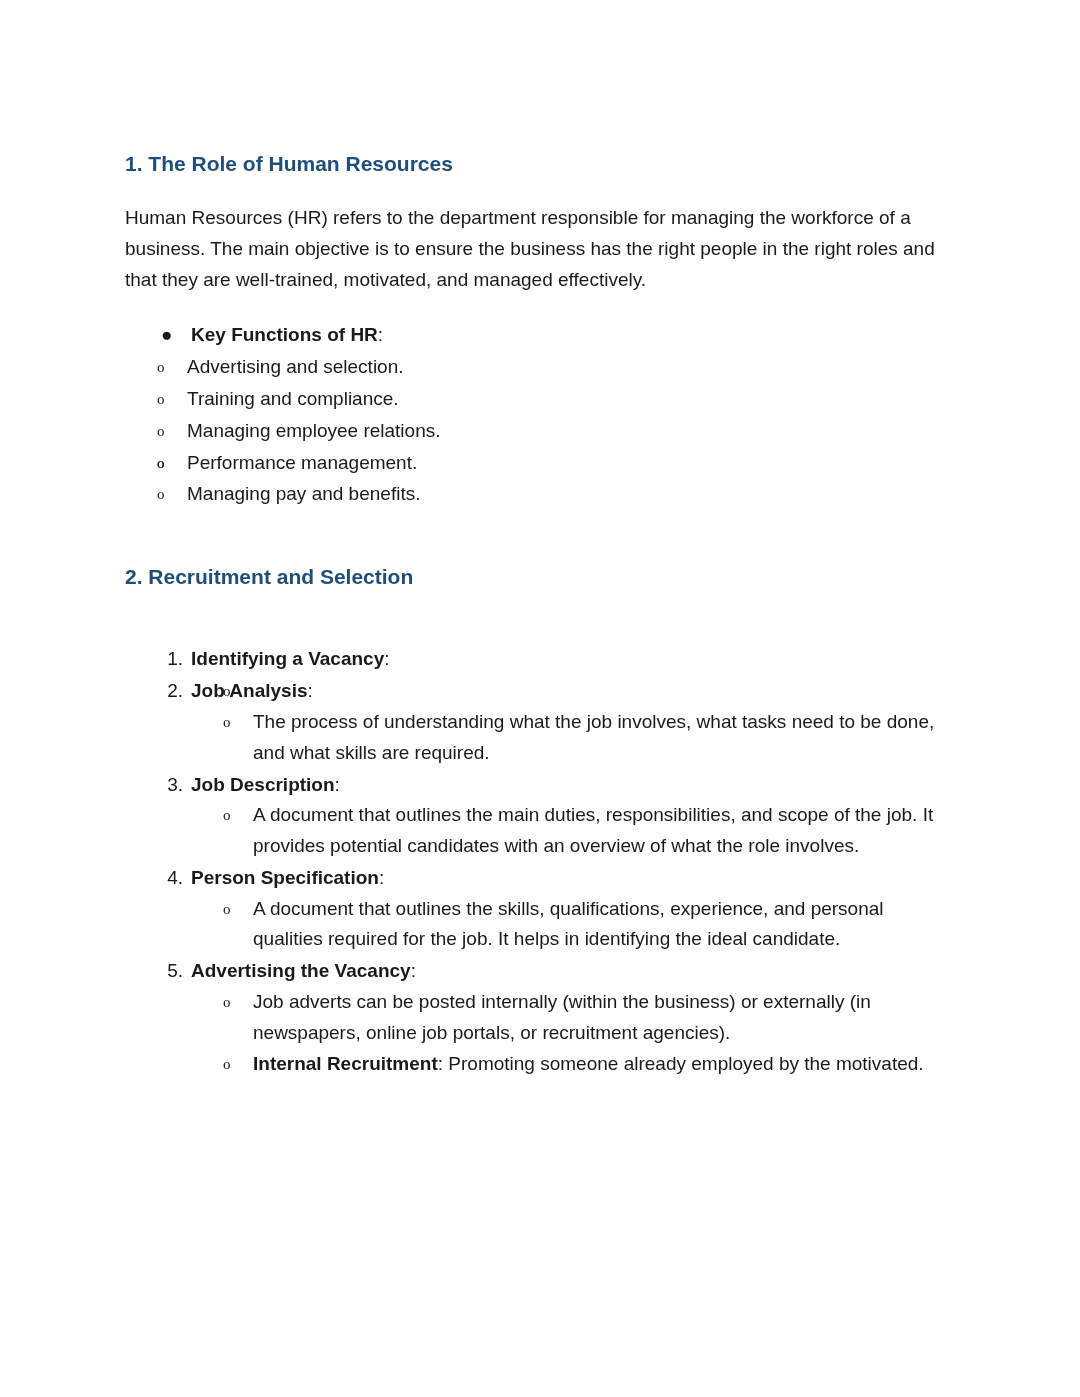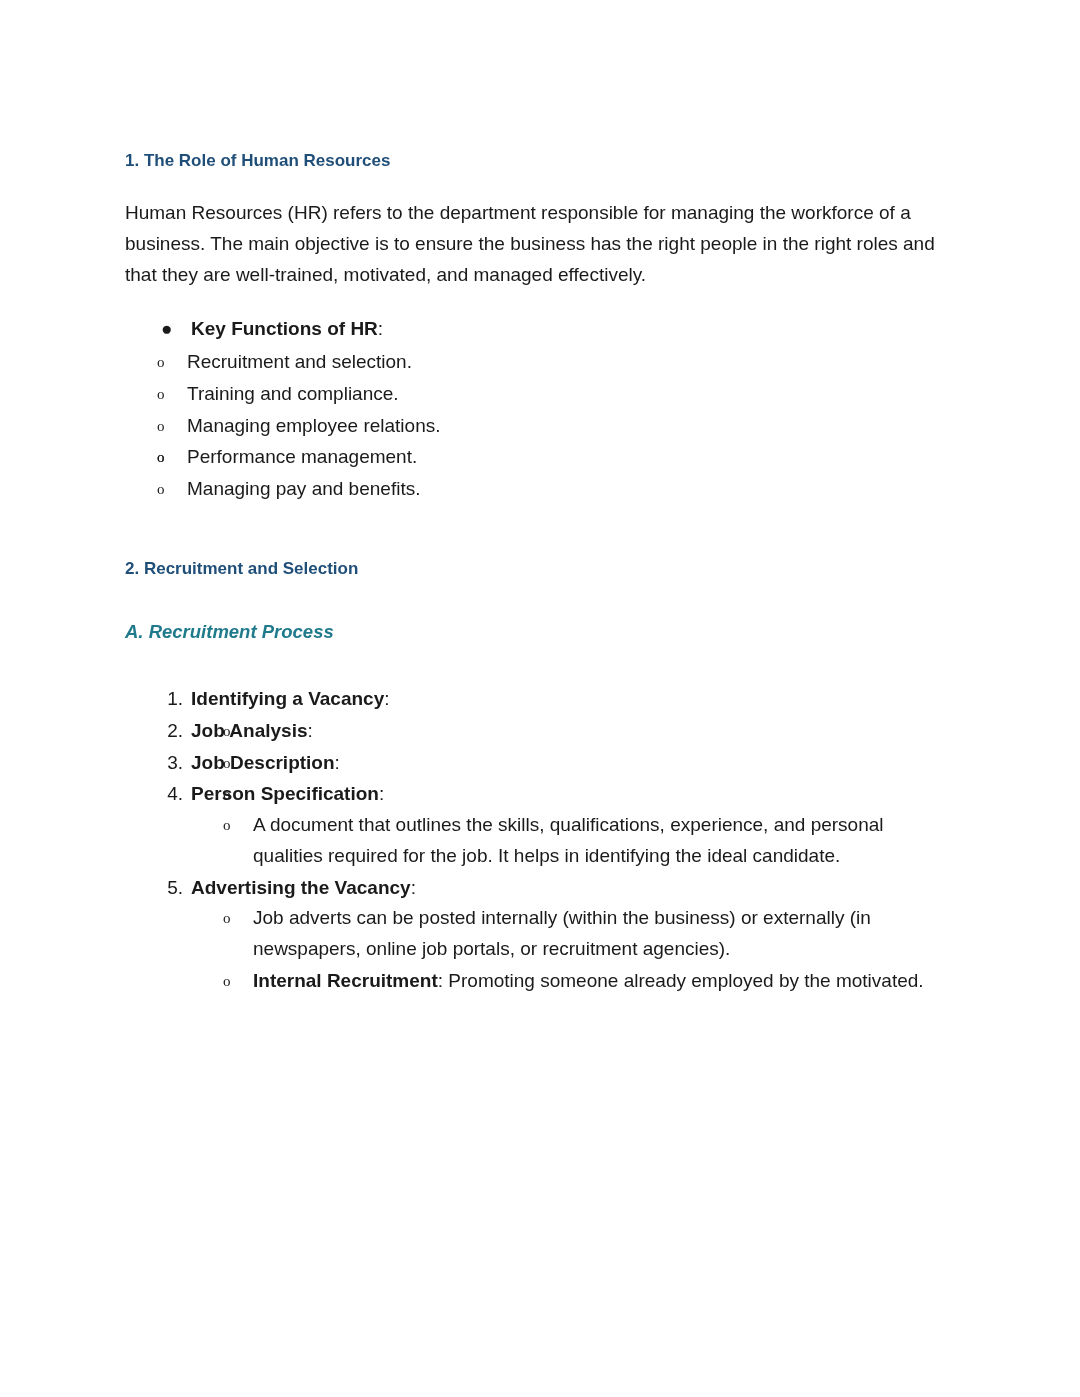--- a/index.html
+++ b/index.html
@@ -14,21 +14,21 @@
     color: #1a1a1a;
   }
   .page {
     width: 1080px;
     min-height: 1397px;
     box-sizing: border-box;
     padding: 150px 125px 60px 125px;
     background: #ffffff;
   }
   h2.section-heading {
-    font-size: 17px;
+    font-size: 21px;
     font-weight: bold;
     color: #1f4e79;
     margin: 0 0 26px 0;
     line-height: 1.3;
   }
   h3.sub-heading {
     font-size: 18.5px;
     font-weight: bold;
     font-style: italic;
     color: #1f7a8c;
@@ -127,21 +127,21 @@
   <ul class="lvl1">
     <li>
       <span class="bullet-dot">●</span>
       <span class="strong">Key Functions of HR</span><span>:</span>
     </li>
   </ul>
 
   <ul class="lvl2 indent-1">
     <li>
       <span class="bullet-circle">o</span>
-      <span>Recruitment and selection.</span>
+      <span>Advertising and selection.</span>
     </li>
     <li>
       <span class="bullet-circle">o</span>
       <span>Training and compliance.</span>
     </li>
     <li>
       <span class="bullet-circle">o</span>
       <span>Managing employee relations.</span>
     </li>
     <li>
@@ -157,49 +157,50 @@
     </li>
   </ul>
 
   <div class="block-gap"></div>
 
   <h2 class="section-heading">2. Recruitment and Selection</h2>
 
 
   <div class="gap-small"></div>
 
-  <h3 class="sub-heading">A. Recruitment Process</h3>
 
   <div class="gap-small"></div>
 
   <ol class="numlist">
     <li>
       <span class="num">1.</span>
       <span class="strong">Identifying a Vacancy</span><span>:</span>
       <ul class="lvl2 nested-wrap">
         <li>
           <span class="bullet-circle">o</span>
         </li>
       </ul>
     </li>
     <li>
       <span class="num">2.</span>
       <span class="strong">Job Analysis</span><span>:</span>
       <ul class="lvl2 nested-wrap">
         <li>
           <span class="bullet-circle">o</span>
+          <span>The process of understanding what the job involves, what tasks need to be done, and what skills are required.</span>
         </li>
       </ul>
     </li>
     <li>
       <span class="num">3.</span>
       <span class="strong">Job Description</span><span>:</span>
       <ul class="lvl2 nested-wrap">
         <li>
           <span class="bullet-circle">o</span>
+          <span>A document that outlines the main duties, responsibilities, and scope of the job. It provides potential candidates with an overview of what the role involves.</span>
         </li>
       </ul>
     </li>
     <li>
       <span class="num">4.</span>
       <span class="strong">Person Specification</span><span>:</span>
       <ul class="lvl2 nested-wrap">
         <li>
           <span class="bullet-circle">o</span>
           <span>A document that outlines the skills, qualifications, experience, and personal qualities required for the job. It helps in identifying the ideal candidate.</span>

